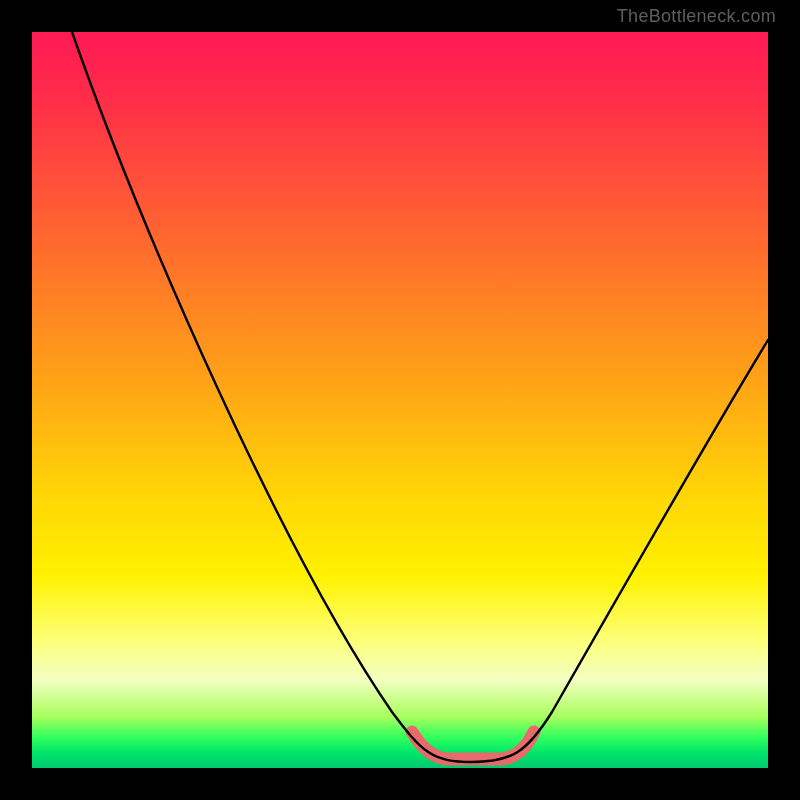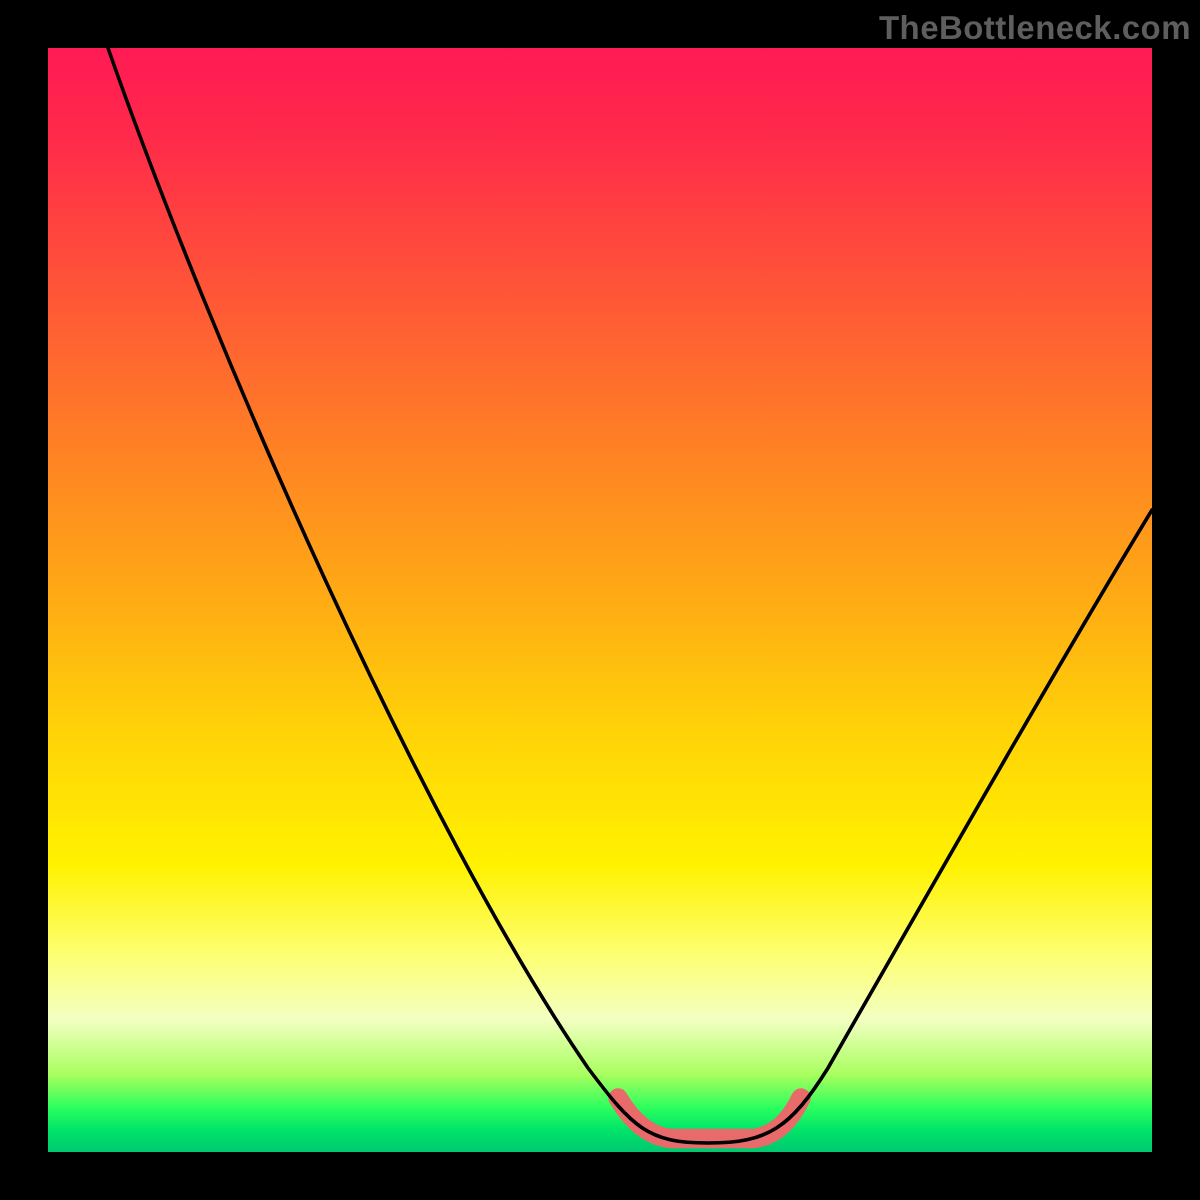--- a/index.html
+++ b/index.html
@@ -37,24 +37,24 @@
       #f3ffc2 88%,
       #a8ff5e 93%,
       #2bff5e 96%,
       #00e46a 98%,
       #00c86f 100%
     );
   }
   .watermark {
     position: absolute;
     top: 6px;
-    right: 6px;
+    right: 24px;
     color: #5e5e5e;
-    font-size: 22px;
-    font-weight: 700;
+    font-size: 18px;
+    font-weight: 400;
     letter-spacing: 0.3px;
     user-select: none;
   }
   svg.curve {
     position: absolute;
     left: 0;
     top: 0;
     width: 736px;
     height: 736px;
     overflow: visible;

